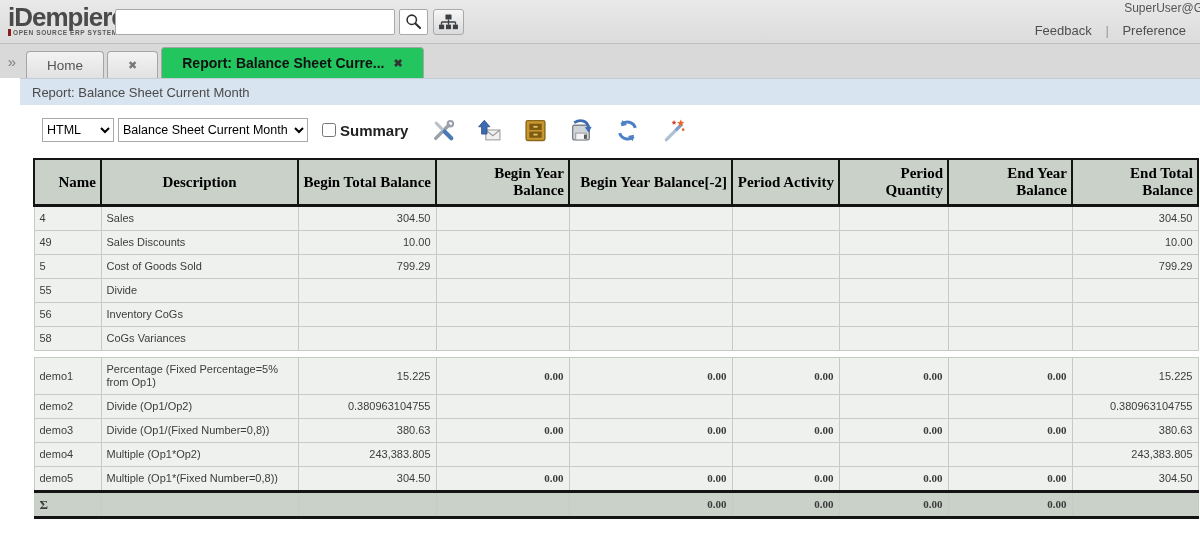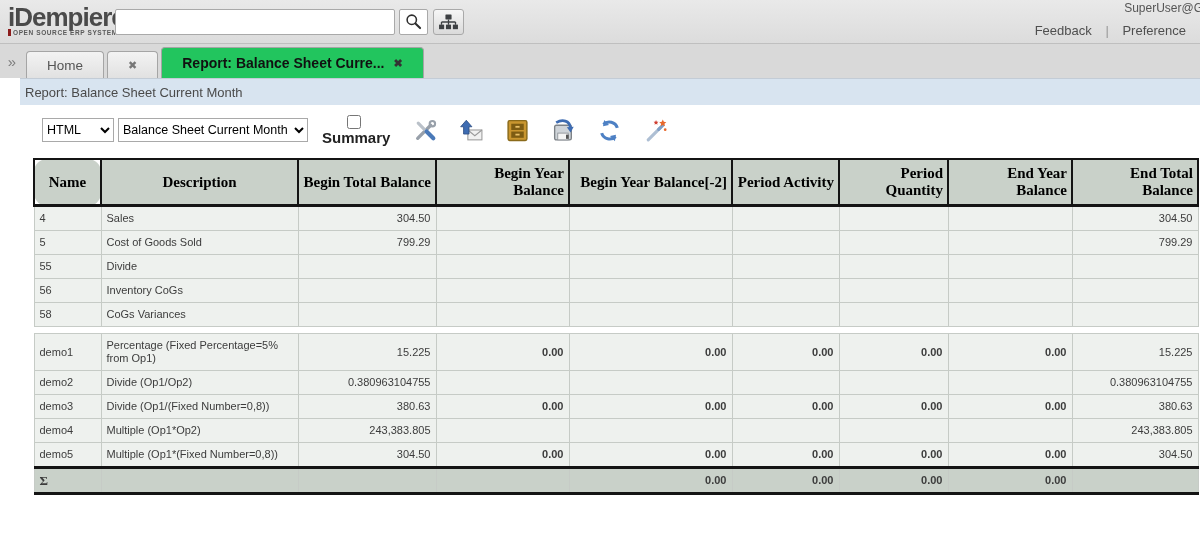--- a/index.html
+++ b/index.html
@@ -36,46 +36,46 @@
     border-radius:4px 4px 0 0; background:linear-gradient(#f3f3f3,#e1e1e1);
     height:27px; padding:0 20px; margin-right:3px; font-size:13.5px; color:#555;
     white-space:nowrap; cursor:pointer; }
   .tab.first { margin-left:2px; }
   .tab.active { background:#22c55e; height:31px; font-weight:bold; color:#111; font-size:14px; }
   .tab-close { font-size:11px; color:#777; line-height:1; cursor:pointer; }
   .tab.active .tab-close { color:#333; }
 
   
   .title-bar { height:27px; margin-left:20px; background:#d8e4f0; border-top:1px solid #c3ccd6;
-    display:flex; align-items:center; padding-left:5px; font-size:13px; color:#4a4a4a; }
+    display:flex; align-items:center; padding-left:12px; font-size:13px; color:#4a4a4a; }
 
   
   .toolbar { height:50px; background:#fff; display:flex; align-items:center; padding-left:42px; }
   .fmt-select { width:72px; height:24px; font-size:12.5px; font-family:"Liberation Sans",sans-serif;
     border:1px solid #a9a9a9; background:#fff; }
   .rpt-select { width:190px; height:24px; font-size:12.5px; font-family:"Liberation Sans",sans-serif;
     border:1px solid #a9a9a9; background:#fff; margin-left:4px; }
-  .summary-wrap { display:flex; align-items:center; margin-left:14px;flex-direction:column; }
+  .summary-wrap { display:flex; align-items:center; margin-left:14px; }
   .summary-wrap input { width:14px; height:14px; margin:0 4px 0 0; }
   .summary-label { font-size:15px; font-weight:bold; color:#222; cursor:pointer; }
   .tool-icons { display:flex; align-items:center; margin-left:22px; }
   .tool-icon { width:26px; height:26px; margin-right:20px; display:flex; align-items:center;
     justify-content:center; cursor:pointer; }
 
   
   .report-wrap { margin:3px 0 0 33px; width:1164px; }
   table.report { border-collapse:collapse; table-layout:fixed; width:1164px; }
   table.report th { background:#c9d1c9; border:2px solid #141414; border-bottom:3px solid #141414;
     font-family:"Liberation Serif", serif; font-size:15px; font-weight:bold; color:#000;
     line-height:17px; padding:5px 4px; vertical-align:middle; }
-  th.al { text-align:center;border-radius:13px; } th.ac { text-align:center; } th.ar { text-align:right; }
+  th.al { text-align:right; } th.ac { text-align:center; } th.ar { text-align:right; }
   table.report td { background:#eef1ee; border:1px solid #c6cbc6; padding:5px;
     font-size:11px; line-height:13px; color:#3c3c3c; vertical-align:middle; }
   td.cell-num { text-align:right; }
-  td.calc { font-family:Liberation Sans, sans-serif; font-weight:bold; font-size:13.5px; }
+  td.calc { font-family:Liberation Serif, serif; font-weight:bold; font-size:13.5px; }
   tr.spacer td { background:#fff; border:none; height:7px; padding:0; }
   tr.sum-row td { background:#c9d1c9; border-top:3px solid #141414; border-bottom:3px solid #141414; }
   tr.sum-row td.cell-name { font-family:"Liberation Serif", serif; font-weight:bold; font-size:13px; }
 </style>
 </head>
 <body>
 
 <div class="app">
 
   <div class="top-header">
@@ -229,20 +229,31 @@
             <td class="cell-desc">Sales</td>
             <td class="cell-num">304.50</td>
             <td class="cell-num"></td>
             <td class="cell-num"></td>
             <td class="cell-num"></td>
             <td class="cell-num"></td>
             <td class="cell-num"></td>
             <td class="cell-num">304.50</td>
           </tr>
           <tr>
+            <td class="cell-name">49</td>
+            <td class="cell-desc">Sales Discounts</td>
+            <td class="cell-num">10.00</td>
+            <td class="cell-num"></td>
+            <td class="cell-num"></td>
+            <td class="cell-num"></td>
+            <td class="cell-num"></td>
+            <td class="cell-num"></td>
+            <td class="cell-num">10.00</td>
+          </tr>
+          <tr>
             <td class="cell-name">5</td>
             <td class="cell-desc">Cost of Goods Sold</td>
             <td class="cell-num">799.29</td>
             <td class="cell-num"></td>
             <td class="cell-num"></td>
             <td class="cell-num"></td>
             <td class="cell-num"></td>
             <td class="cell-num"></td>
             <td class="cell-num">799.29</td>
           </tr>

